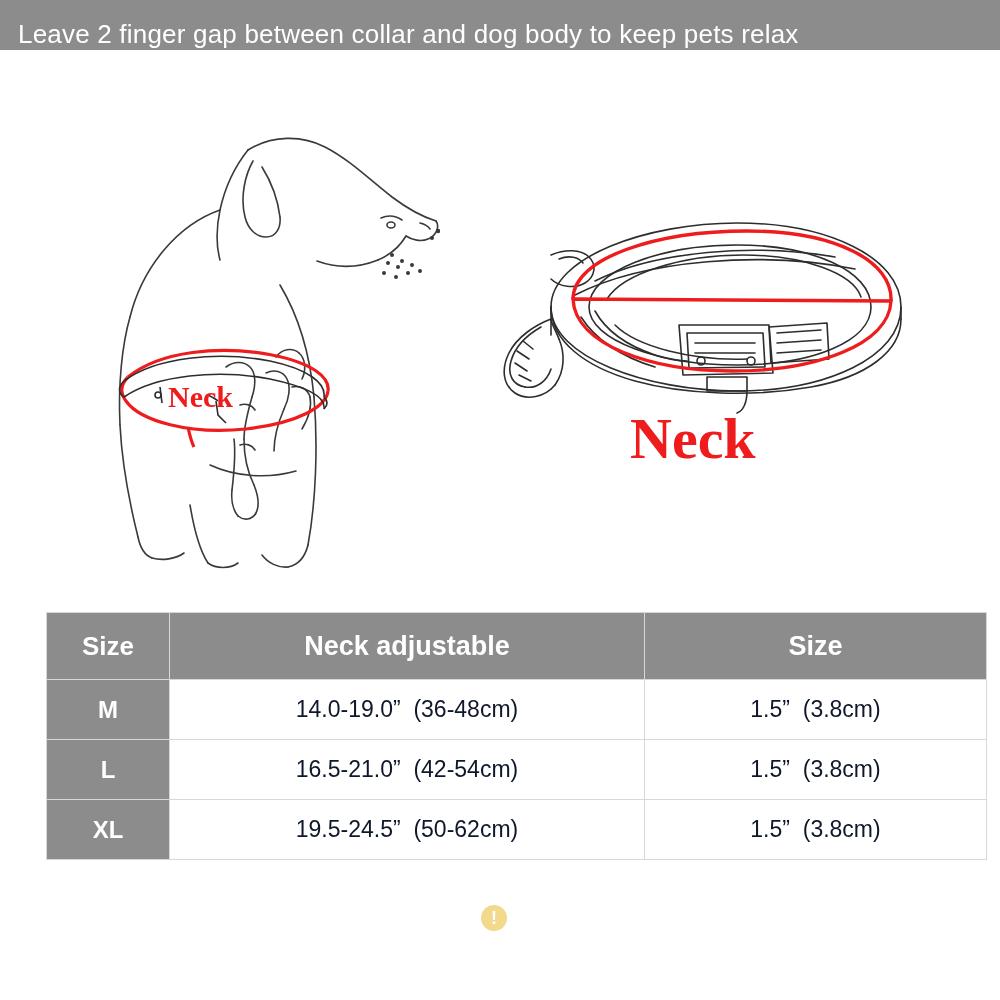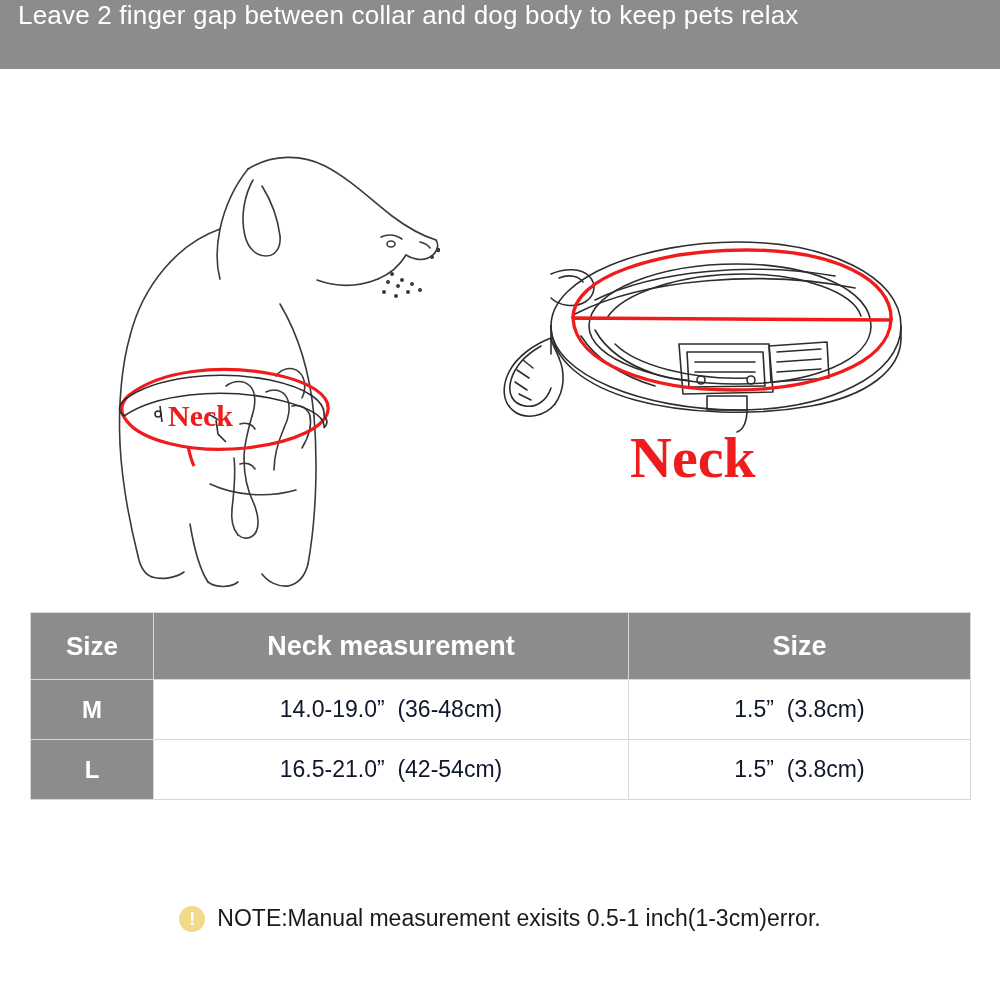--- a/index.html
+++ b/index.html
@@ -12,24 +12,24 @@
     height: 1000px;
     font-family: "Liberation Sans", sans-serif;
     color: #1a1a1a;
     position: relative;
     overflow: hidden;
   }
 
   
   .banner {
     width: 100%;
-    height: 69px;
+    height: 50px;
     background: #8c8c8c;
     display: flex;
-    align-items: flex-start;
+    align-items: flex-end;
     box-sizing: border-box;
     padding-left: 18px;
   }
   .banner-text {
     color: #ffffff;
     font-size: 26px;
     letter-spacing: 0.2px;
     white-space: nowrap;
   }
 
@@ -60,21 +60,21 @@
   }
   .neck-label-collar {
     left: 630px;
     top: 355px;
     font-size: 58px;
   }
 
   
   .table-wrap {
     position: absolute;
-    left: 30px;
+    left: 46px;
     top: 612px;
     width: 940px;
   }
   table.size-table {
     border-collapse: collapse;
     width: 100%;
     table-layout: fixed;
   }
   table.size-table th,
   table.size-table td {
@@ -290,35 +290,39 @@
 <div class="table-wrap">
   <table class="size-table">
     <colgroup>
       <col class="c-size">
       <col class="c-neck">
       <col class="c-width">
     </colgroup>
     <thead>
       <tr>
         <th class="th-size">Size</th>
-        <th>Neck measurement</th>
+        <th>Neck adjustable</th>
         <th>Size</th>
       </tr>
     </thead>
     <tbody>
       <tr>
         <td class="size-cell">M</td>
         <td>14.0-19.0”&nbsp;&nbsp;(36-48cm)</td>
         <td>1.5”&nbsp;&nbsp;(3.8cm)</td>
       </tr>
       <tr>
         <td class="size-cell">L</td>
         <td>16.5-21.0”&nbsp;&nbsp;(42-54cm)</td>
         <td>1.5”&nbsp;&nbsp;(3.8cm)</td>
       </tr>
+      <tr>
+        <td class="size-cell">XL</td>
+        <td>19.5-24.5”&nbsp;&nbsp;(50-62cm)</td>
+        <td>1.5”&nbsp;&nbsp;(3.8cm)</td>
+      </tr>
     </tbody>
   </table>
 </div>
 
 <div class="note">
   <div class="note-icon">!</div>
-  <div class="note-text">NOTE:Manual measurement exisits 0.5-1 inch(1-3cm)error.</div>
 </div>
 
 </body></html>

